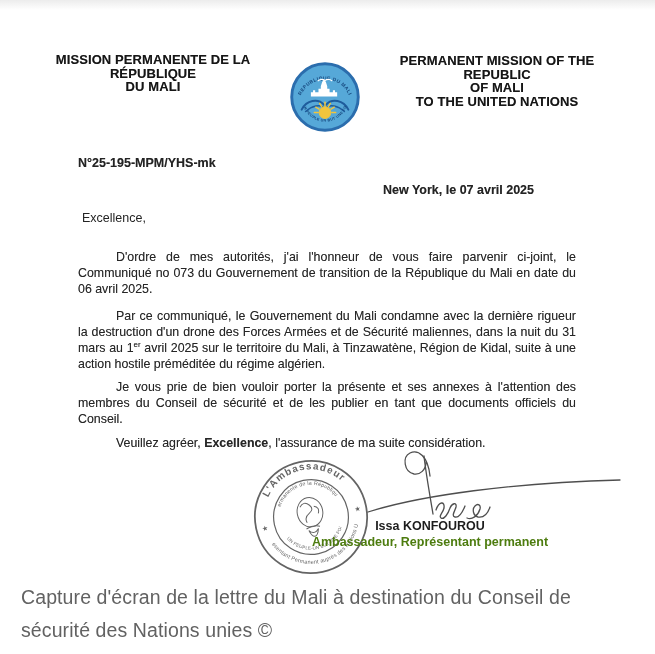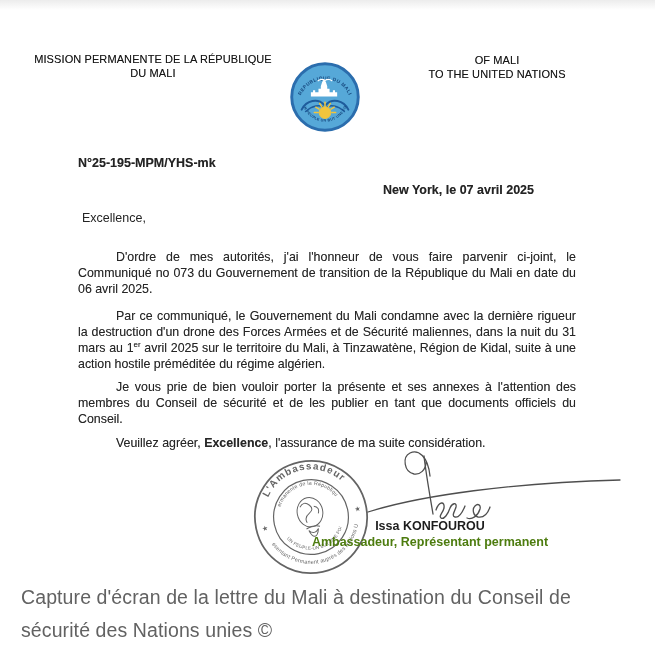--- a/index.html
+++ b/index.html
@@ -2,21 +2,21 @@
 <html lang="fr"><head>
 <meta charset="utf-8">
 <style>
   html,body{margin:0;padding:0;}
   body{width:655px;height:654px;overflow:hidden;background:#ffffff;
        font-family:"Liberation Sans","DejaVu Sans",sans-serif;}
   .page{position:relative;width:655px;height:654px;background:#ffffff;}
   .top-strip{position:absolute;left:0;top:0;width:655px;height:10px;
        background:linear-gradient(#ececec,#ffffff);}
   .letter{position:absolute;left:0;top:10px;width:655px;height:565px;color:#242424;}
-  .hdr{position:absolute;text-align:center;font-weight:normal;font-size:11px;
+  .hdr{position:absolute;text-align:center;font-weight:bold;font-size:13px;
        line-height:13.5px;color:#161616;letter-spacing:.1px;
        text-shadow:0 0 .4px rgba(0,0,0,.45);}
   .hdr-left{left:28px;top:43px;width:250px;}
   .hdr-right{left:378px;top:44px;width:238px;}
   .emblem{position:absolute;left:289px;top:51px;width:72px;height:72px;}
   .ref{position:absolute;left:78px;top:146px;font-weight:bold;font-size:12.5px;
        text-shadow:0 0 .4px rgba(0,0,0,.4);}
   .dateline{position:absolute;left:383px;top:173px;font-weight:bold;font-size:12.5px;
        text-shadow:0 0 .4px rgba(0,0,0,.4);}
   .salutation{position:absolute;left:82px;top:201px;font-weight:normal;font-size:12.5px;}
@@ -78,20 +78,21 @@
           <line x1="30.9" y1="49.5" x2="27.5" y2="47.5"></line>
           <line x1="30" y1="53" x2="26" y2="53"></line>
         </g>
       </g>
       <text font-size="3.8" font-weight="bold" fill="#17497f" letter-spacing=".3">
         <textPath href="#e-bot" startOffset="50%" text-anchor="middle">UN PEUPLE UN BUT UNE FOI</textPath>
       </text>
     </svg>
 
     <div class="hdr hdr-right">
+      <span style="display:block">PERMANENT MISSION OF THE REPUBLIC</span>
       <span style="display:block">OF MALI</span>
       <span style="display:block">TO THE UNITED NATIONS</span>
     </div>
 
     <div class="ref">N°25-195-MPM/YHS-mk</div>
     <div class="dateline">New York, le 07 avril 2025</div>
     <div class="salutation">Excellence,</div>
 
     <p class="para p1">D'ordre de mes autorités, j'ai l'honneur de vous faire parvenir ci-joint, le Communiqué no 073 du Gouvernement de transition de la République du Mali en date du 06 avril 2025.</p>
 

